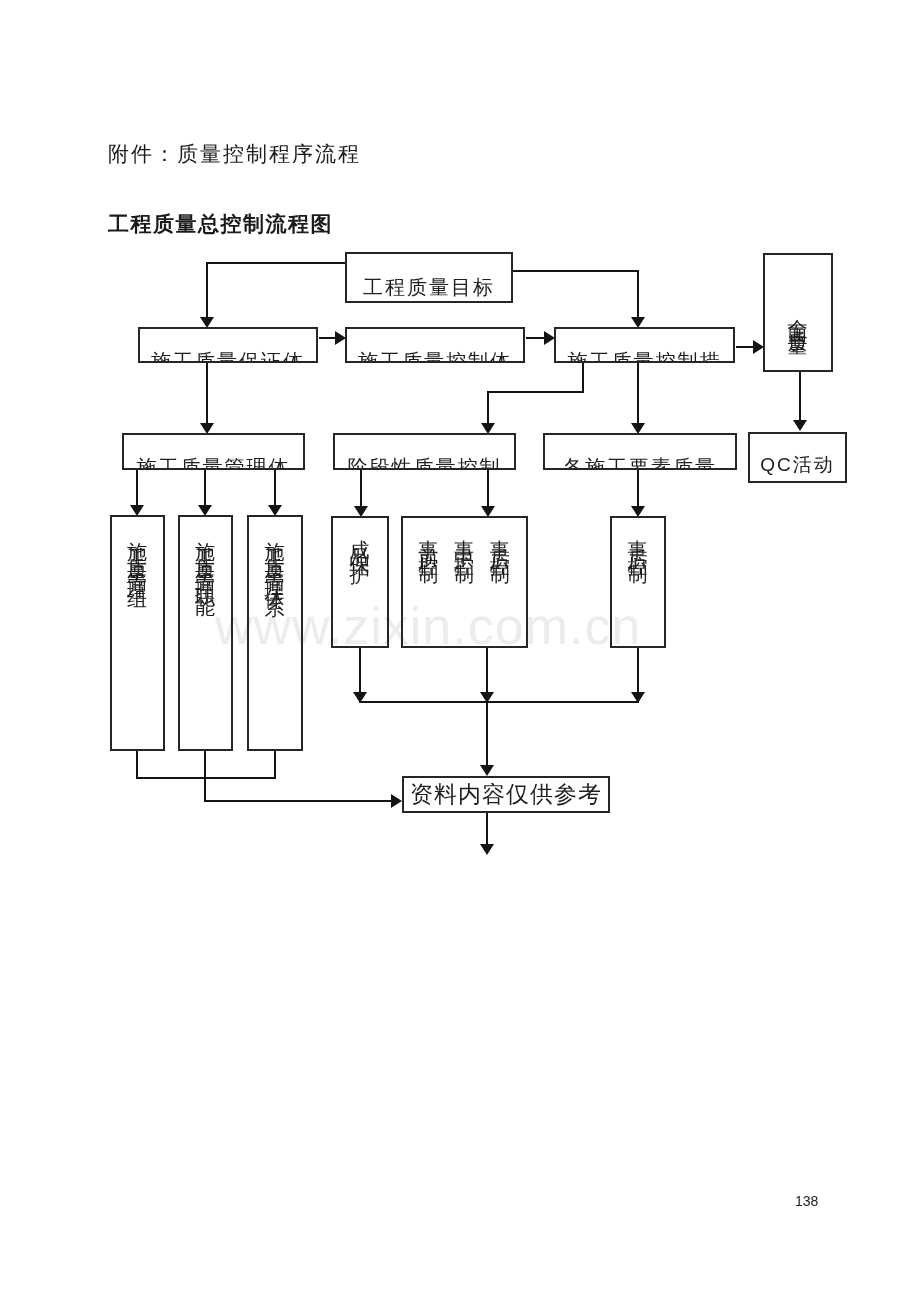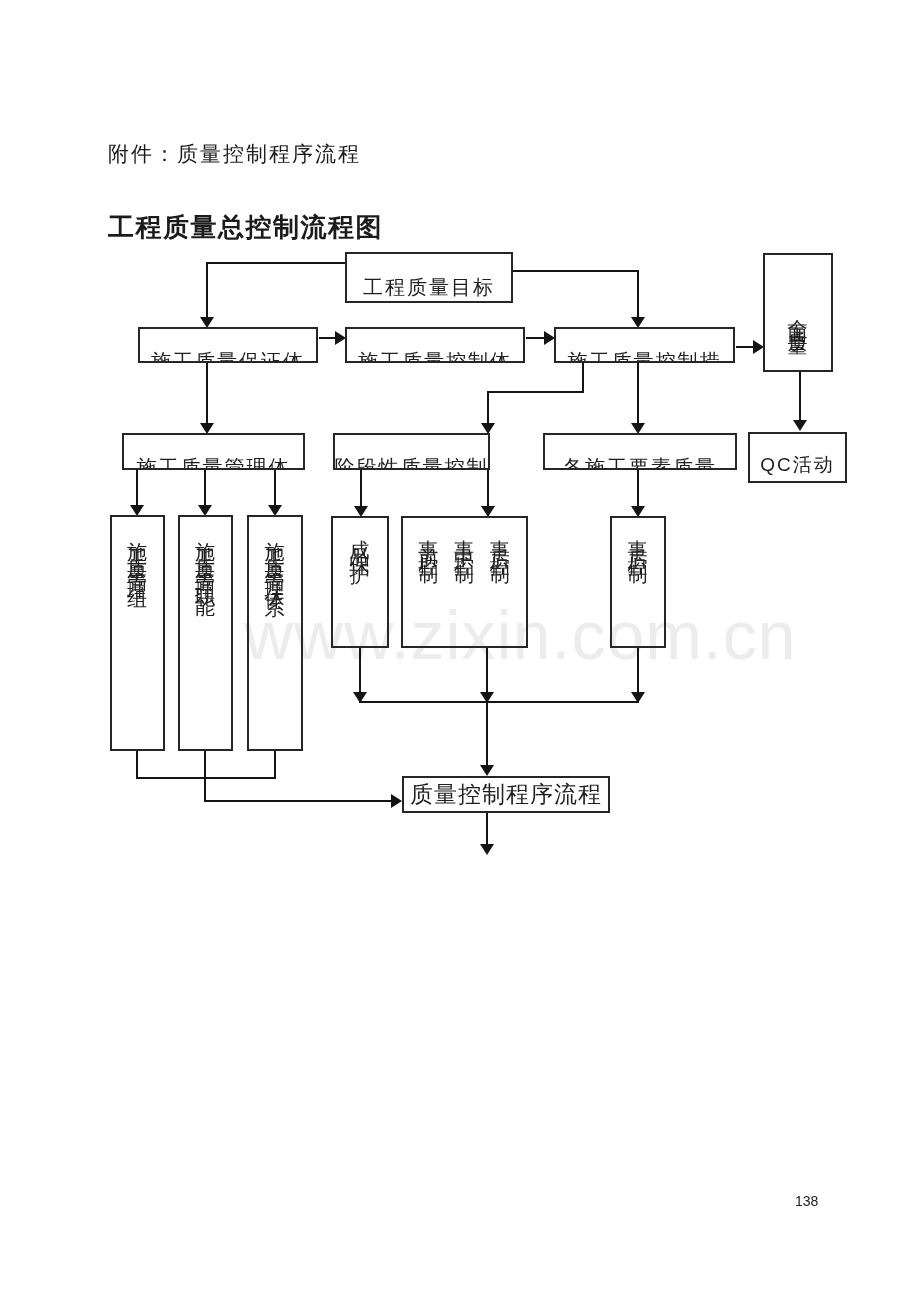--- a/index.html
+++ b/index.html
@@ -1,22 +1,22 @@
 <!DOCTYPE html>
 <html><head>
 <meta charset="utf-8">
 <style>
   html,body{margin:0;padding:0;background:#fff;}
   .page{position:relative;width:920px;height:1302px;background:#ffffff;overflow:hidden;
         font-family:"Liberation Sans","DejaVu Sans",sans-serif;color:#1b1b1b;}
   .hdr{position:absolute;top:58px;left:0;width:920px;text-align:center;font-size:14px;
        color:#2b2b2b;font-family:"Liberation Serif","DejaVu Serif",serif;letter-spacing:.5px;}
   .att{position:absolute;left:108px;top:140px;font-size:21px;letter-spacing:2px;}
-  .dt{position:absolute;left:108px;top:210px;font-size:26px;font-weight:bold;letter-spacing:1.5px;}
-  .wm{position:absolute;left:244px;top:596px;font-size:68px;color:#ececec;letter-spacing:1px;
+  .dt{position:absolute;left:108px;top:210px;font-size:21px;font-weight:bold;letter-spacing:1.5px;}
+  .wm{position:absolute;left:215px;top:596px;font-size:52px;color:#ececec;letter-spacing:1px;
       z-index:0;white-space:nowrap;}
   .pgnum{position:absolute;left:795px;top:1193px;font-size:14px;color:#222;}
   .node{position:absolute;border:2px solid #262626;box-sizing:border-box;background:transparent;z-index:2;}
   .clip{overflow:hidden;}
   .clip .t{position:absolute;left:50%;transform:translateX(-50%);white-space:nowrap;
            font-size:20px;line-height:1;letter-spacing:2px;color:#1f1f1f;}
   .cbox{display:flex;justify-content:center;align-items:center;text-align:center;}
   .cbox .t{font-size:23px;letter-spacing:1px;white-space:nowrap;color:#1f1f1f;}
   .vbox{display:flex;justify-content:center;}
   .vt{writing-mode:vertical-rl;text-orientation:upright;font-size:20px;letter-spacing:8px;
@@ -55,21 +55,21 @@
     <span class="t" style="top:22px;">施工质量控制措</span>
   </div>
 
   <div class="node vbox vcen" style="left:763px;top:253px;width:70px;height:119px;">
     <span class="vt">全面质量</span>
   </div>
 
   <div class="node clip" style="left:122px;top:433px;width:183px;height:37px;">
     <span class="t" style="top:22px;">施工质量管理体</span>
   </div>
-  <div class="node clip" style="left:333px;top:433px;width:157px;height:37px;">
+  <div class="node clip" style="left:333px;top:433px;width:183px;height:37px;">
     <span class="t" style="top:22px;">阶段性质量控制</span>
   </div>
   <div class="node clip" style="left:543px;top:433px;width:194px;height:37px;">
     <span class="t" style="top:22px;">各施工要素质量</span>
   </div>
   <div class="node clip" style="left:748px;top:432px;width:99px;height:51px;">
     <span class="t" style="top:21px;font-size:19px;">QC活动</span>
   </div>
 
   <div class="node vbox" style="left:110px;top:515px;width:55px;height:236px;">
@@ -88,21 +88,21 @@
   <div class="node cols" style="left:401px;top:516px;width:127px;height:132px;">
     <span class="vt">事前控制</span>
     <span class="vt">事中控制</span>
     <span class="vt">事后控制</span>
   </div>
   <div class="node vbox" style="left:610px;top:516px;width:56px;height:132px;">
     <span class="vt" style="padding-top:6px;">事后控制</span>
   </div>
 
   <div class="node cbox" style="left:402px;top:776px;width:208px;height:37px;">
-    <span class="t">质量控制程序流程</span>
+    <span class="t">资料内容仅供参考</span>
   </div>
 
   <div class="hl" style="left:206px;top:262px;width:141px;height:2px;"></div>
   <div class="vl" style="left:206px;top:262px;width:2px;height:56px;"></div>
   <div class="ad" style="left:200px;top:317px;"></div>
 
   <div class="hl" style="left:513px;top:270px;width:126px;height:2px;"></div>
   <div class="vl" style="left:637px;top:270px;width:2px;height:49px;"></div>
   <div class="ad" style="left:631px;top:317px;"></div>
 

